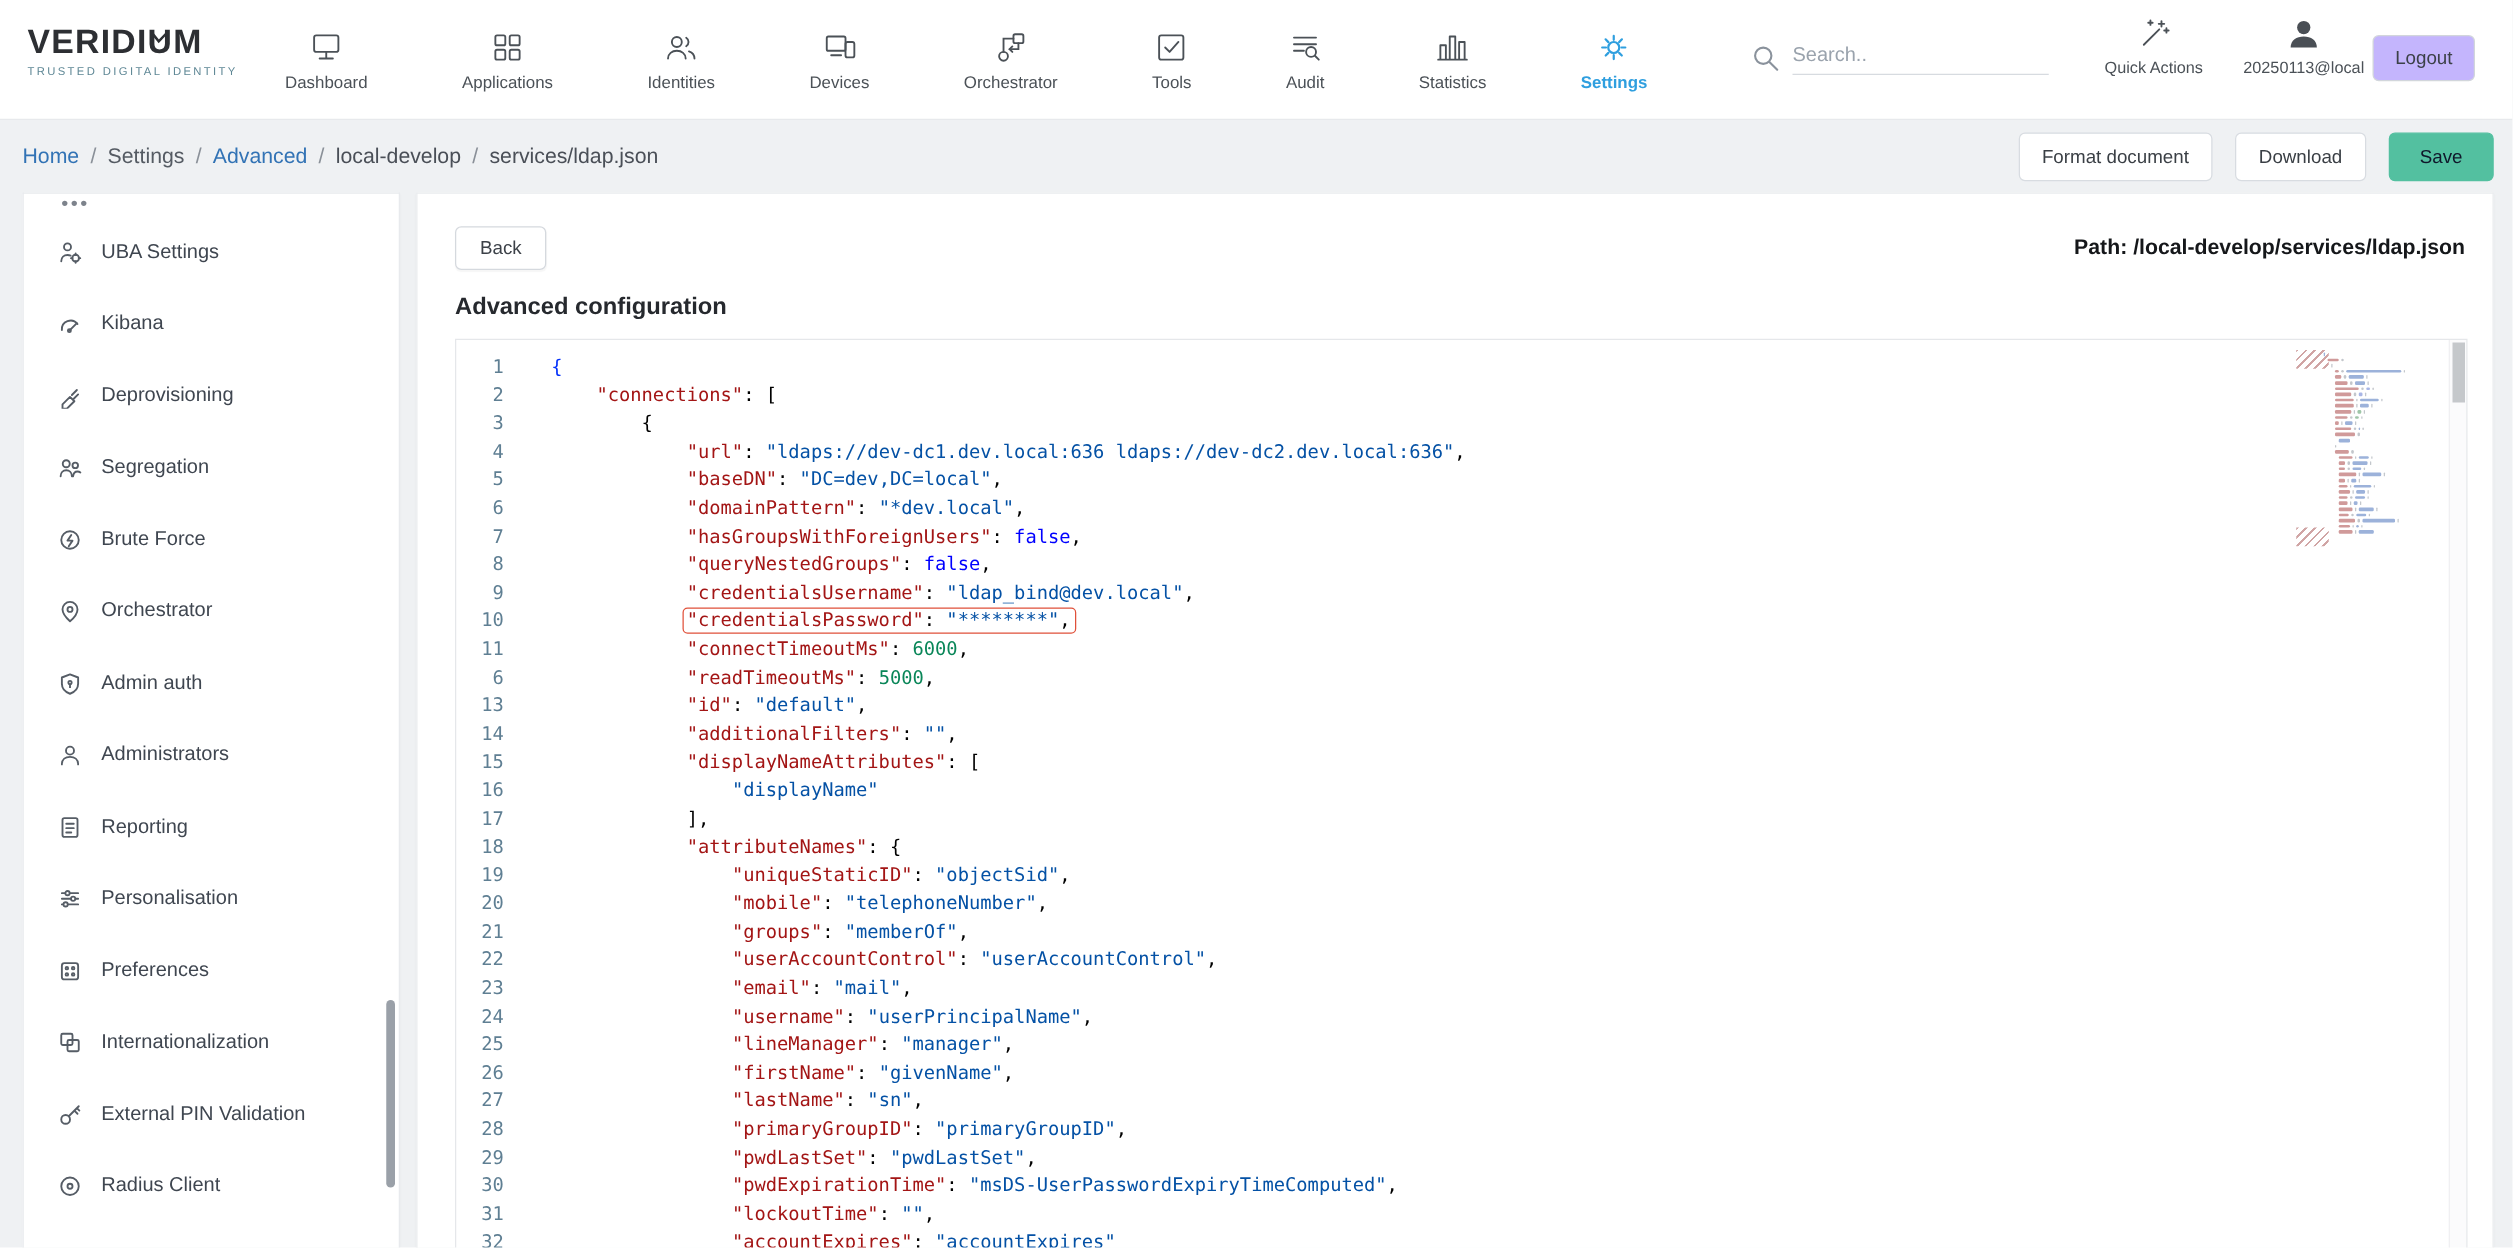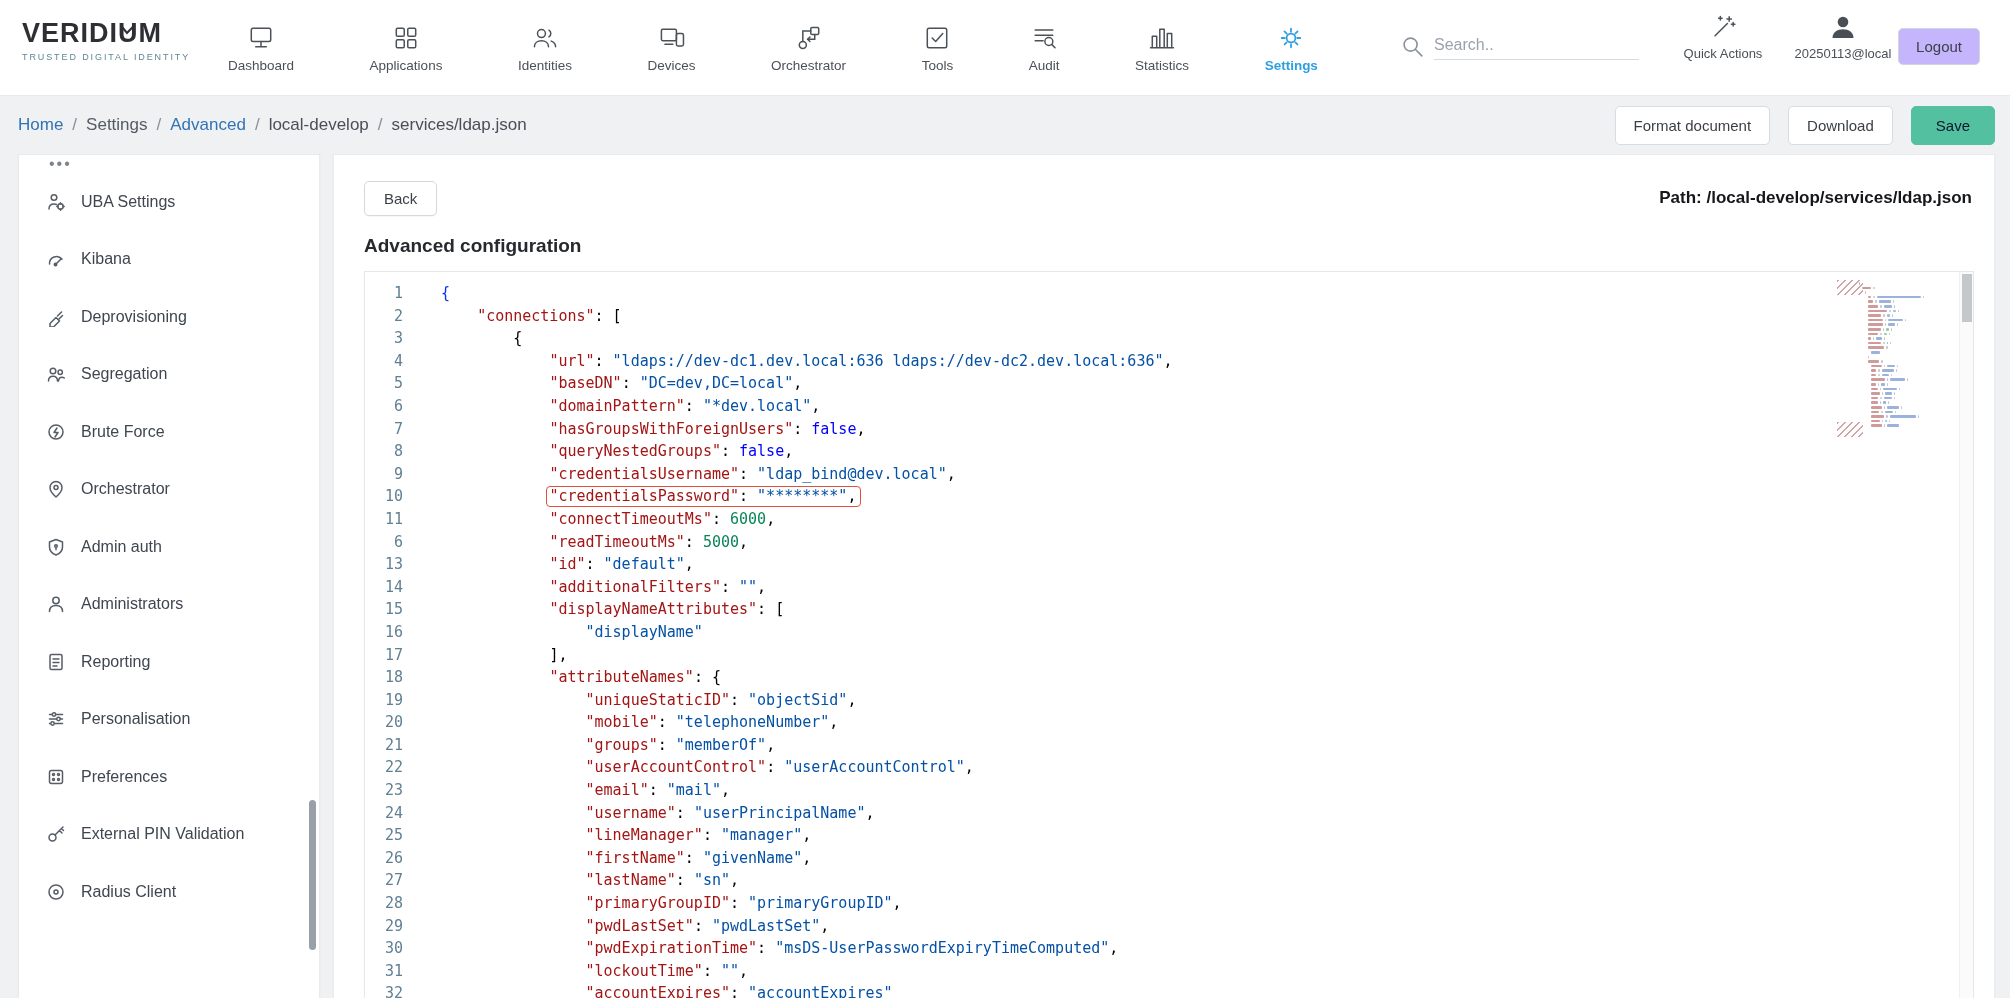--- a/index.html
+++ b/index.html
@@ -354,20 +354,29 @@
       <span class="icon">
           <svg width="20" height="20" viewBox="0 0 20 20" fill="none" stroke-width="1.5">
             <rect x="3.5" y="3.5" width="13" height="13" rx="2"></rect>
             <circle cx="7.5" cy="7.5" r="1"></circle>
             <circle cx="12.5" cy="7.5" r="1"></circle>
             <circle cx="7.5" cy="12.5" r="1"></circle>
             <circle cx="12.5" cy="12.5" r="1"></circle>
           </svg>
         </span>
       <span class="sb-label">Preferences</span>
+    </div>
+    <div class="sb-item">
+      <span class="icon">
+          <svg width="20" height="20" viewBox="0 0 20 20" fill="none" stroke-width="1.5">
+            <rect x="3" y="3" width="9" height="9" rx="1.2"></rect>
+            <rect x="8" y="8" width="9" height="9" rx="1.2"></rect>
+          </svg>
+        </span>
+      <span class="sb-label">Internationalization</span>
     </div>
     <div class="sb-item">
       <span class="icon">
           <svg width="20" height="20" viewBox="0 0 20 20" fill="none" stroke-width="1.5" stroke-linecap="round">
             <circle cx="6.5" cy="13.5" r="3.5"></circle>
             <path d="M9 11l8-8M13.5 6.5L16 9M15.5 4.5l2 2"></path>
           </svg>
         </span>
       <span class="sb-label">External PIN Validation</span>
     </div>

